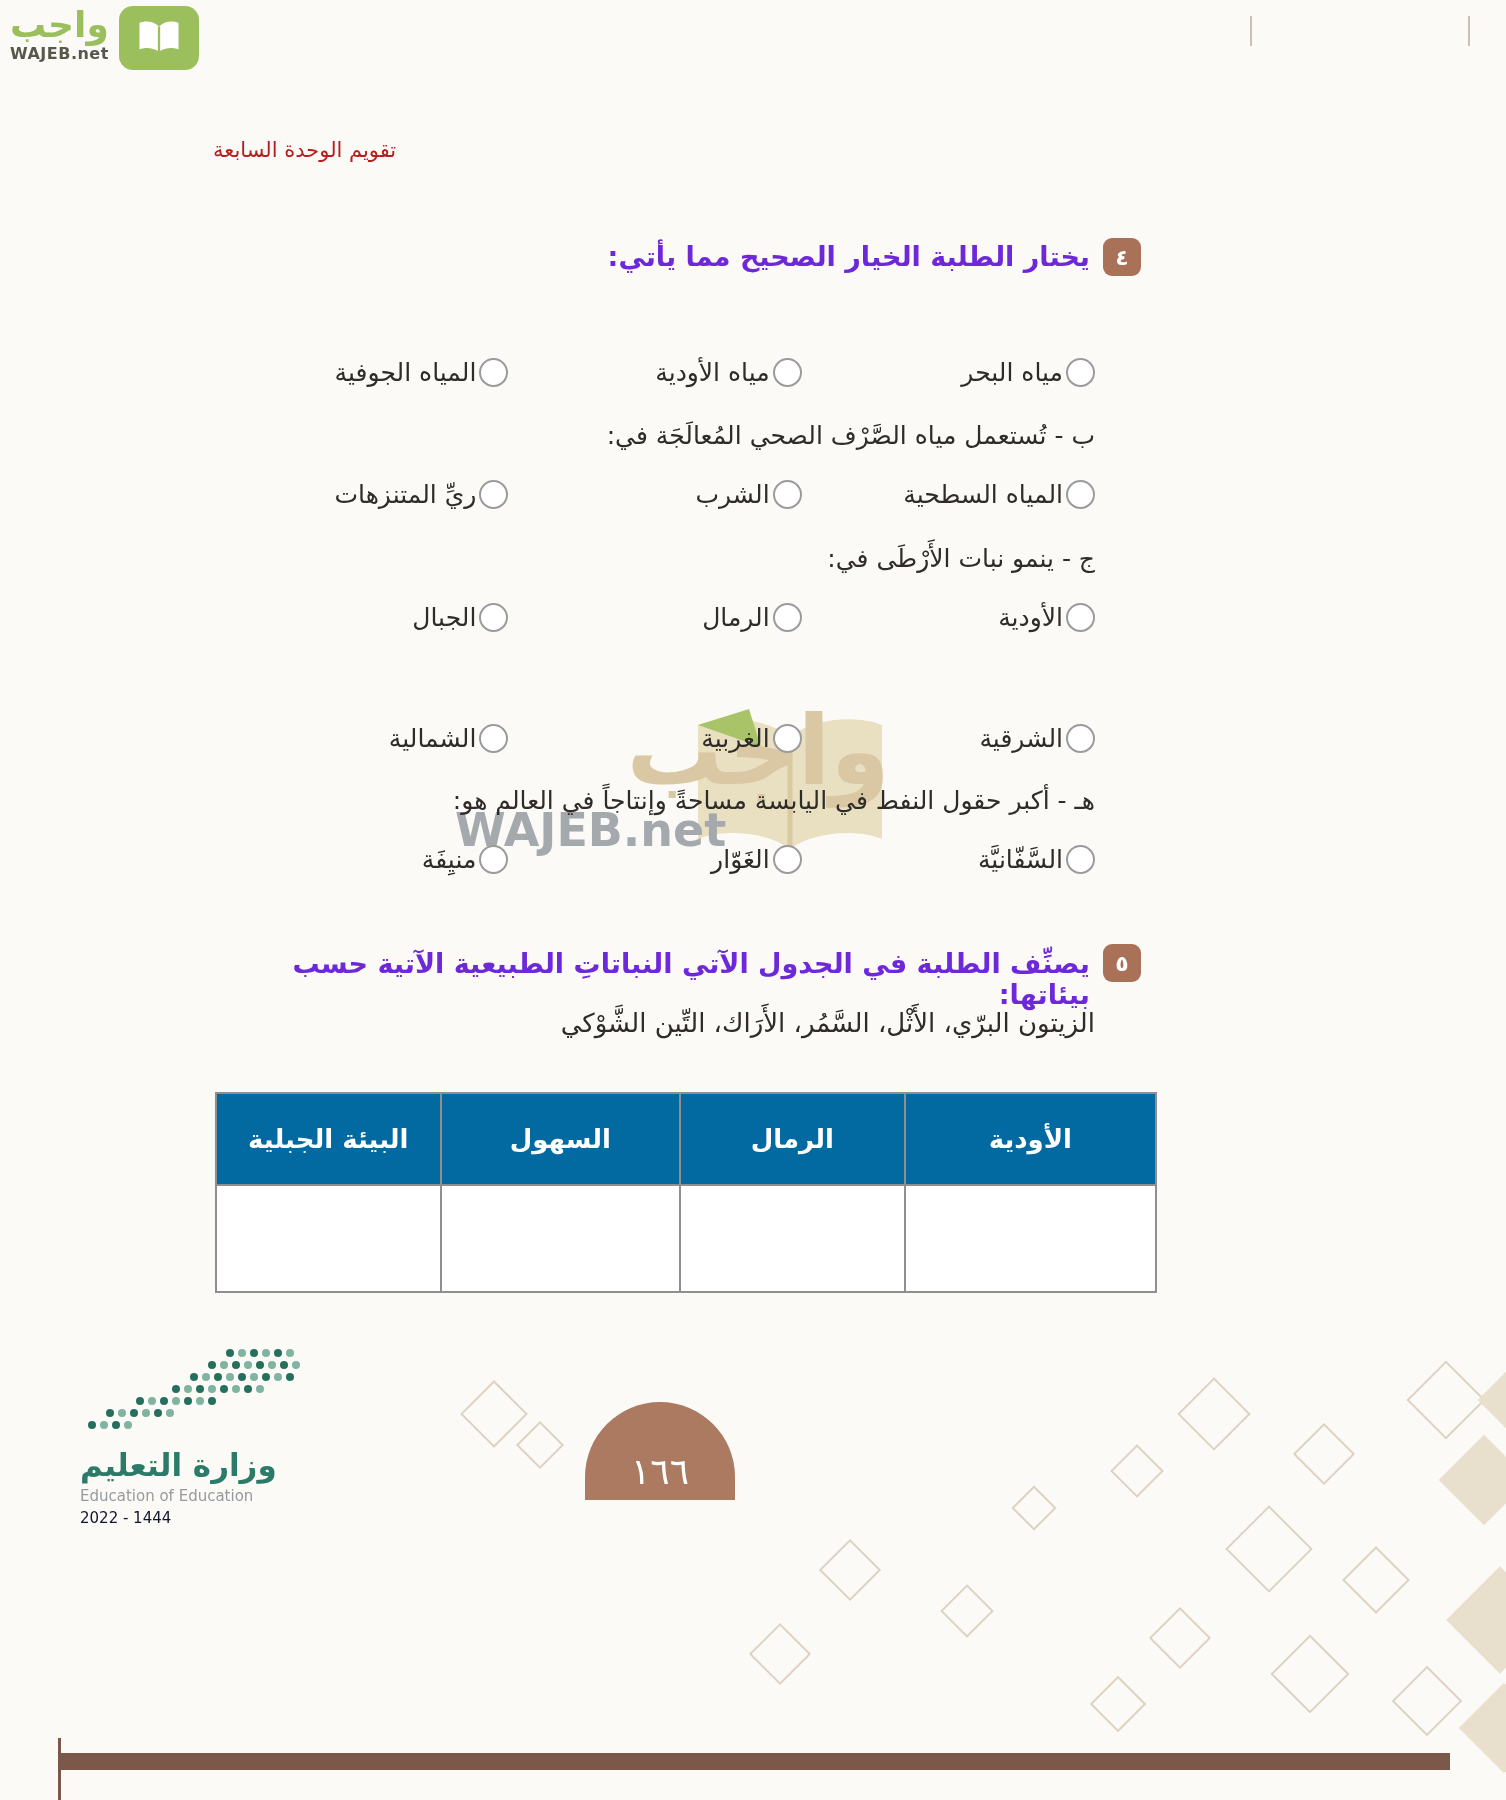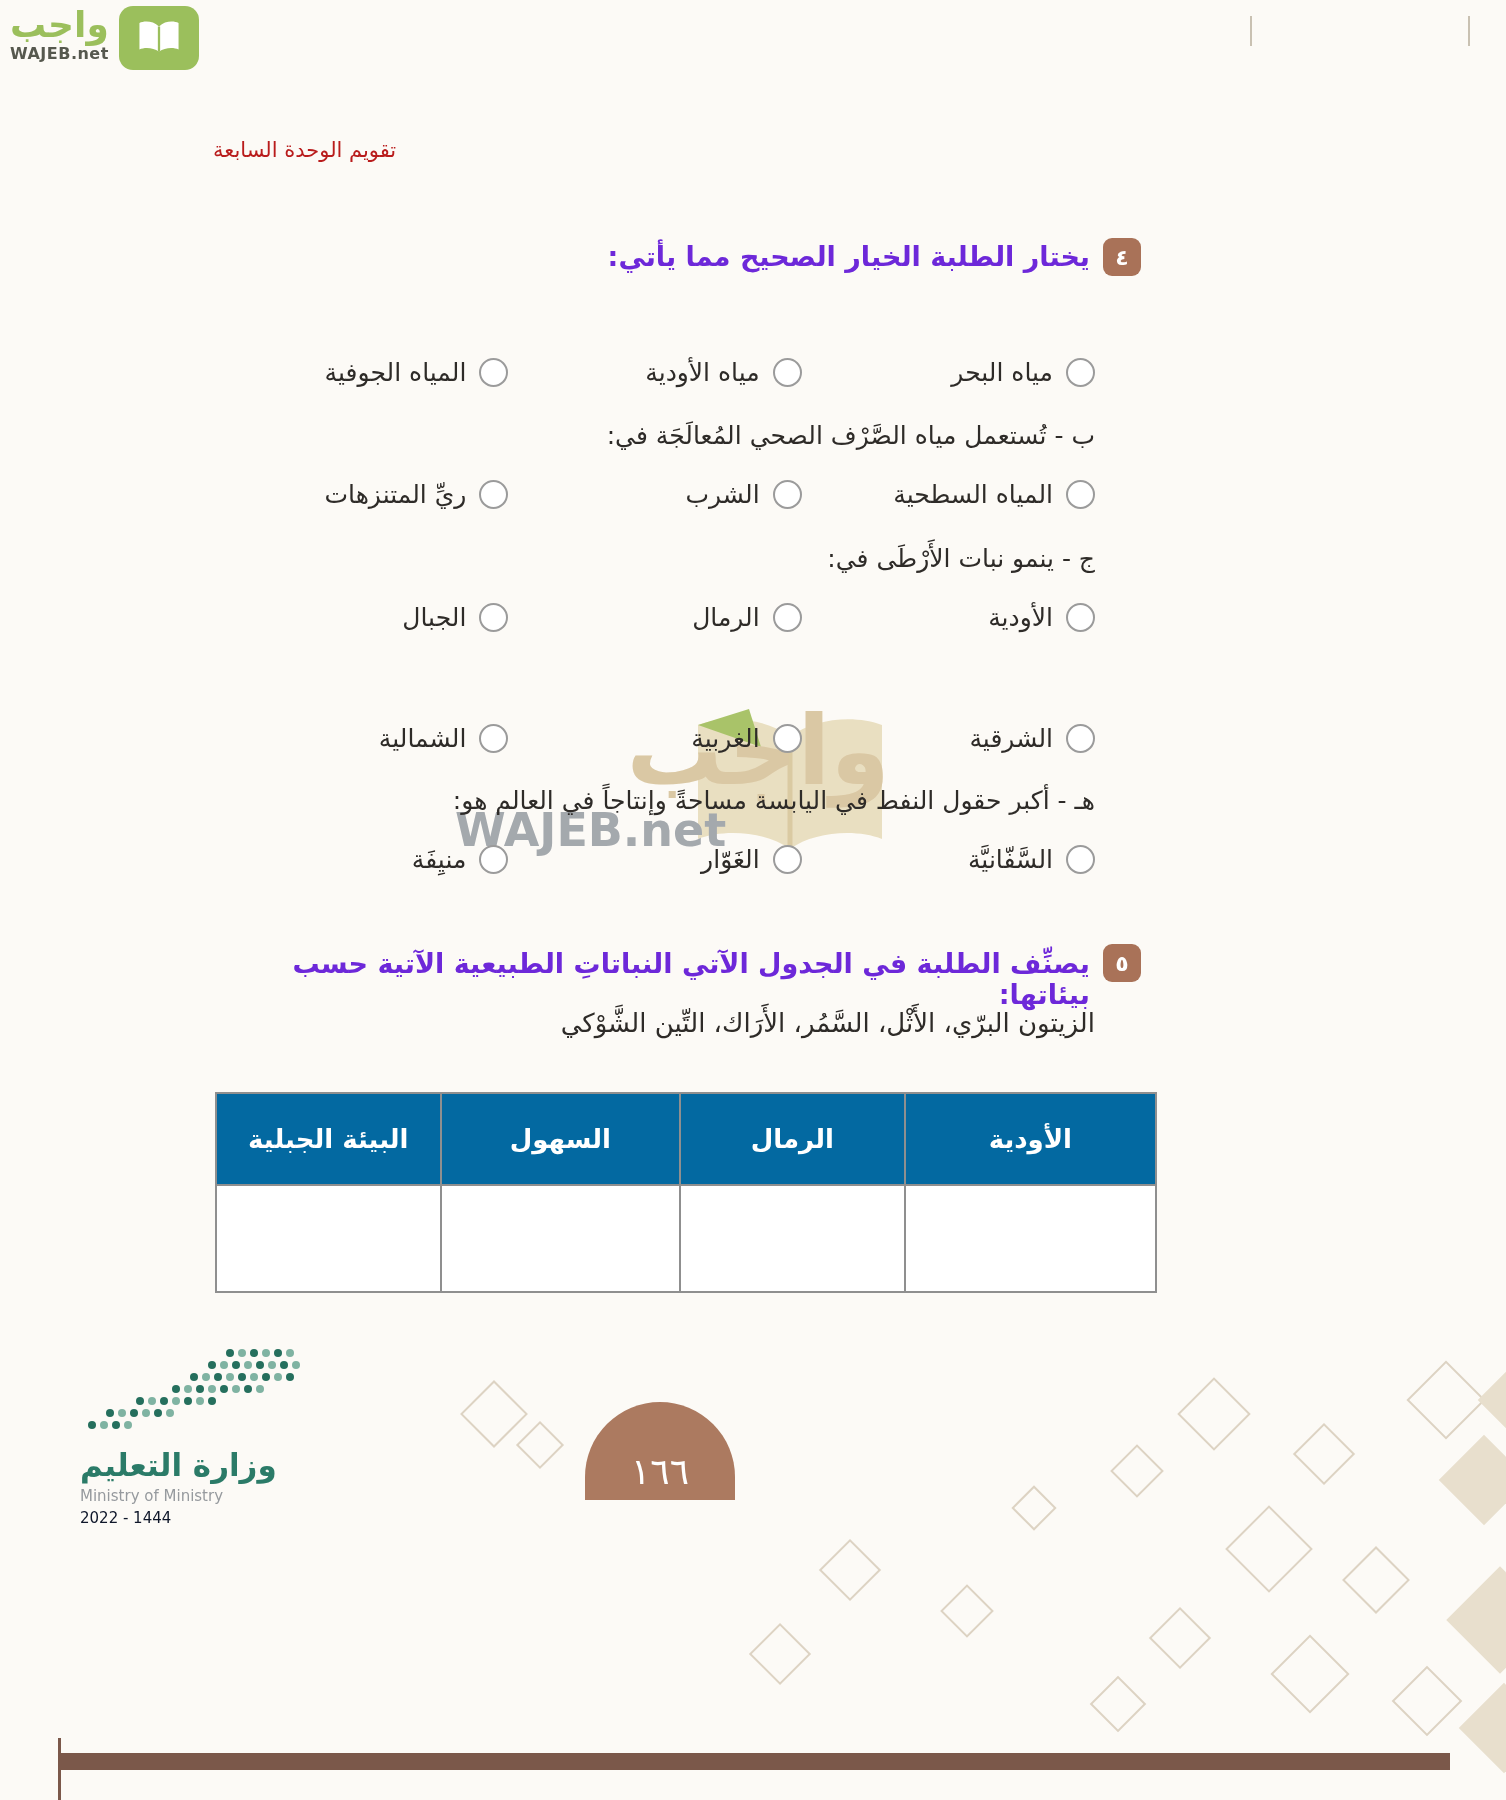--- a/index.html
+++ b/index.html
@@ -27,21 +27,21 @@
   .qbadge { position:absolute; width:38px; height:38px; background:#a97258; border-radius:9px;
     color:#fff; font-size:22px; font-weight:bold; display:flex; align-items:center; justify-content:center; }
 
   .qtitle { position:absolute; left:215px; width:875px; direction:rtl; text-align:right;
     font-size:27px; font-weight:bold; color:#6d28d9; }
 
   .qline { position:absolute; left:215px; width:880px; direction:rtl; text-align:right;
     font-size:25px; color:#2e2b28; }
 
   .opt-row { position:absolute; left:215px; width:880px; display:flex; direction:rtl; }
-  .opt { flex:1; display:flex; align-items:center; gap:13px; font-size:25px; direction:rtl; }
+  .opt { flex:1; display:flex; align-items:center; gap:3px; font-size:25px; direction:rtl; }
   .radio { width:25px; height:25px; border:2px solid #9b9b9b; border-radius:50%; background:#fff; flex:none; }
 
   
   .tablewrap { position:absolute; left:215px; top:1092px; width:942px; }
   .tablewrap table { width:100%; border-collapse:collapse; direction:rtl; }
   .tablewrap th { background:#0369a1; color:#fff; font-size:26px; font-weight:bold;
     height:88px; border:2px solid #8f8f8f; }
   .tablewrap td { height:103px; border:2px solid #8f8f8f; background:#fff; }
 
   
@@ -264,21 +264,21 @@
           <circle cx="96" cy="56" r="4"></circle>
           <circle cx="120" cy="56" r="4"></circle>
         <circle cx="42" cy="68" r="4"></circle>
           <circle cx="66" cy="68" r="4"></circle>
           <circle cx="90" cy="68" r="4"></circle>
         <circle cx="24" cy="80" r="4"></circle>
           <circle cx="48" cy="80" r="4"></circle>
       </g>
     </svg>
     <div class="moe-word">وزارة التعليم</div>
-    <div class="moe-en">Ministry of Ministry</div>
+    <div class="moe-en">Education of Education</div>
     <div class="moe-years">2022 - 1444</div>
   </div>
 
   <div class="dome">
     <span>١٦٦</span>
   </div>
 
   <div class="bottombar"></div>
   <div class="lefttick"></div>
 

